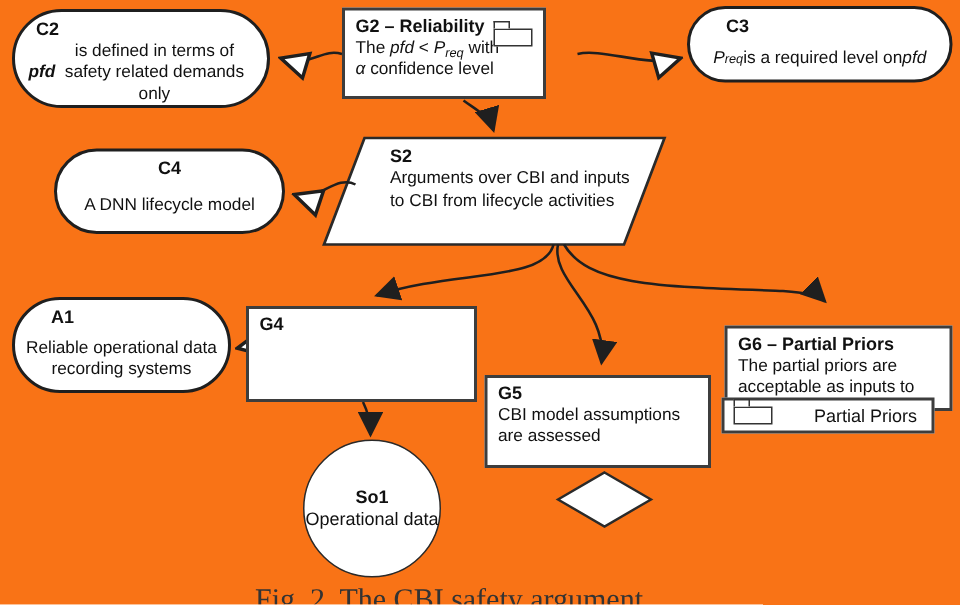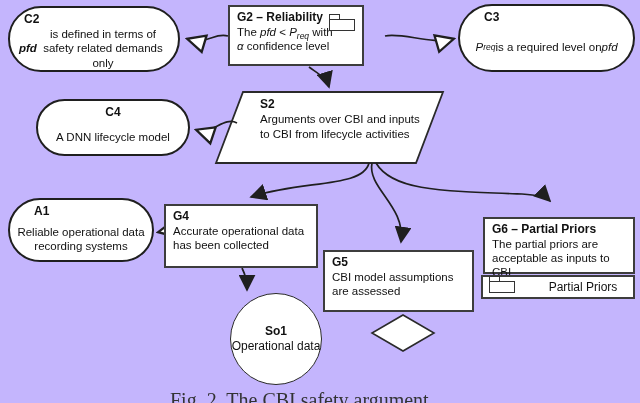--- a/index.html
+++ b/index.html
@@ -1,30 +1,30 @@
 <!DOCTYPE html>
 <html><head>
 <meta charset="utf-8">
 <style>
   html,body{margin:0;padding:0;background:#fff;}
-  #stage{position:relative;width:640px;height:403px;background:#c4b5fd;overflow:hidden;
+  #stage{position:relative;width:640px;height:403px;background:#f97316;overflow:hidden;
          font-family:"Liberation Sans",sans-serif;color:#111;}
   #edge-layer{position:absolute;left:0;top:0;z-index:1;}
   .node{position:absolute;box-sizing:border-box;background:#fff;z-index:2;
         font-size:11.5px;line-height:1.24;}
   .stadium{border:2px solid #1f1f1f;border-radius:40px;display:flex;flex-direction:column;
            padding-top:4px;}
   .goal{border:2px solid #3d3d3d;padding:3px 7px;}
   .head{font-weight:bold;font-size:12px;}
   .pl14{padding-left:14px;} .pl24{padding-left:24px;}
   .head-center{text-align:center;}
   .cbody{text-align:center;padding:0 9px;flex:1;display:flex;align-items:center;justify-content:center;}
   .txt{position:absolute;z-index:2;font-size:11.5px;line-height:1.28;background:transparent;}
   .circle{border:1.6px solid #2a2a2a;border-radius:50%;display:flex;flex-direction:column;
-          align-items:center;justify-content:center;text-align:center;font-size:12px;line-height:1.25;margin-left:28px;}
+          align-items:center;justify-content:center;text-align:center;font-size:12px;line-height:1.25;}
   .modulebox{position:absolute;box-sizing:border-box;background:#fff;z-index:2;
              border:2px solid #3d3d3d;display:flex;align-items:center;}
   .modlabel{flex:1;text-align:center;font-size:12px;margin-left:-18px;}
   .folder{position:relative;width:24px;height:10px;border:1.5px solid #333;background:#fff;}
   .folder:before{content:"";position:absolute;left:-1.5px;top:-6px;width:9px;height:4px;
                  border:1.5px solid #333;border-bottom:none;background:#fff;}
   .g2-folder{position:absolute;right:7px;top:12px;}
   .mod-folder{margin-left:6px;}
   #caption{position:absolute;left:170px;top:389px;z-index:2;white-space:nowrap;
            font-family:"Liberation Serif",serif;font-size:20px;color:#333;}
@@ -68,21 +68,21 @@
         <span> is defined in terms of safety related demands only</span>
       </div>
   </div>
 
   <div class="node goal" style="left:228px;top:5px;width:136px;height:61px;">
     <div class="head"><span style="font-weight: bold;">G2 – Reliability</span></div>
     <div><span>The </span><span style="font-style: italic;">pfd</span><span> &lt; </span><span style="font-style: italic;">P</span><sub style="font-style: italic;">req</sub><span> with</span><br><span style="font-style: italic;">α</span><span> confidence level</span></div>
     <div class="folder g2-folder"></div>
   </div>
 
-  <div class="node stadium" style="left:458px;top:4px;width:177px;height:68px;">
+  <div class="node stadium" style="left:458px;top:4px;width:177px;height:51px;">
     <div class="head pl24"><span style="font-weight: bold;">C3</span></div>
     <div class="cbody">
         <span style="font-style: italic;">P</span>
         <sub style="font-style: italic;">req</sub>
         <span> is a required level on </span>
         <span style="font-style: italic;">pfd</span>
       </div>
   </div>
 
   <div class="node stadium" style="left:36px;top:99px;width:154px;height:57px;">
@@ -99,33 +99,32 @@
 
   <div class="node stadium" style="left:8px;top:198px;width:146px;height:64px;">
     <div class="head pl24"><span style="font-weight: bold;">A1</span></div>
     <div class="cbody" style="padding:0 5px;">
         <span>Reliable operational data recording systems</span>
       </div>
   </div>
 
   <div class="node goal" style="left:164px;top:204px;width:154px;height:64px;">
     <div class="head"><span style="font-weight: bold;">G4</span></div>
-    <div><span>Accurate operational data has been collected</span></div>
   </div>
 
   <div class="node goal" style="left:323px;top:250px;width:151px;height:62px;">
     <div class="head"><span style="font-weight: bold; text-align: right;">G5</span></div>
     <div><span>CBI model assumptions are assessed</span></div>
   </div>
 
   <div class="node goal" style="left:483px;top:205px;width:152px;height:57px;margin-top:12px;">
     <div class="head"><span style="font-weight: bold;">G6 – Partial Priors</span></div>
     <div><span>The partial priors are acceptable as inputs to CBI</span></div>
   </div>
-  <div class="modulebox" style="left:481px;top:275px;width:154px;height:24px;gap:36px;">
+  <div class="modulebox" style="left:481px;top:265px;width:142px;height:24px;gap:36px;">
     <div class="folder mod-folder"></div>
     <div class="modlabel">Partial Priors</div>
   </div>
 
   <div class="node circle" style="left:202px;top:293px;width:92px;height:92px;">
     <div class="head"><span style="font-weight: bold;">So1</span></div>
     <div><span>Operational data</span></div>
   </div>
 
   <div id="caption">Fig. 2. The CBI safety argument</div>

